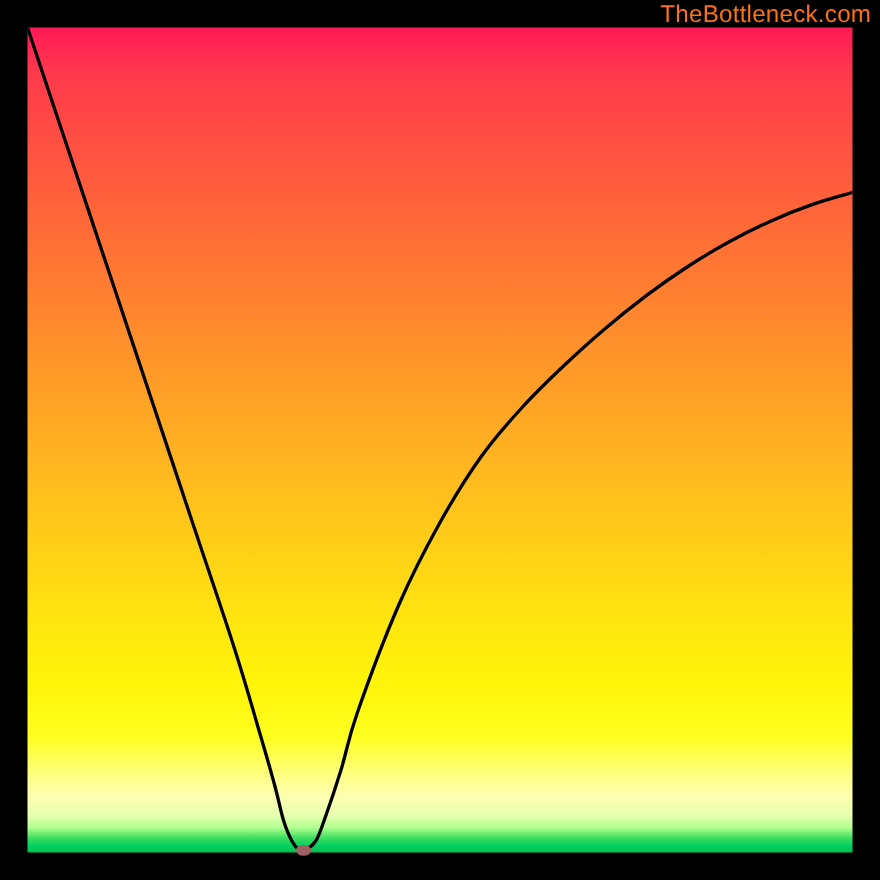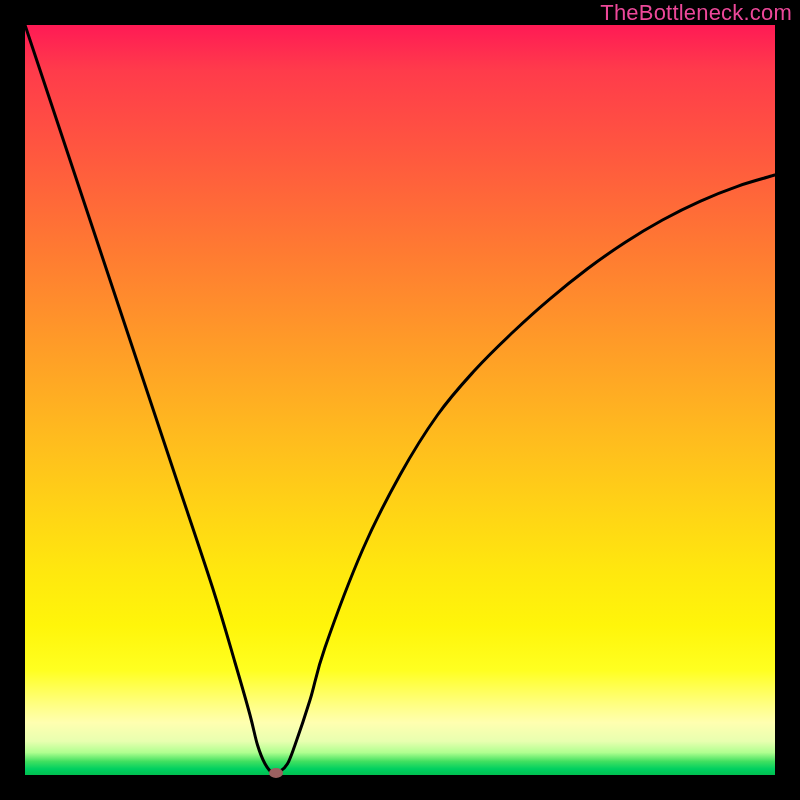--- a/index.html
+++ b/index.html
@@ -13,21 +13,21 @@
   .wrap {
     position: relative;
     width: 800px;
     height: 800px;
     background: #000;
   }
   .watermark {
     position: absolute;
     top: 0px;
     right: 8px;
-    color: #ec4899;
+    color: #f97316;
     font-size: 22px;
     font-weight: 500;
     letter-spacing: 0.2px;
     z-index: 5;
     pointer-events: none;
   }
   
   .plot {
     position: absolute;
     left: 25px;

